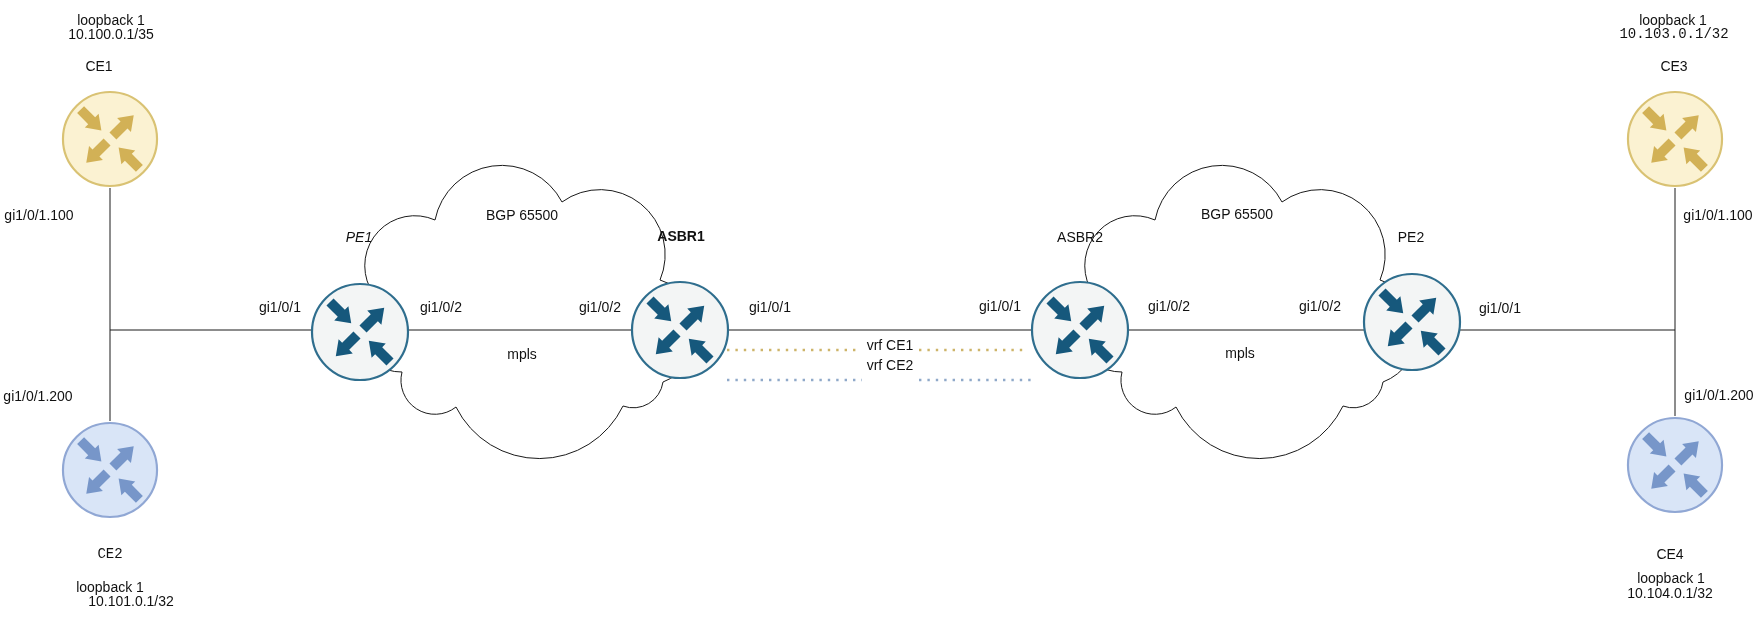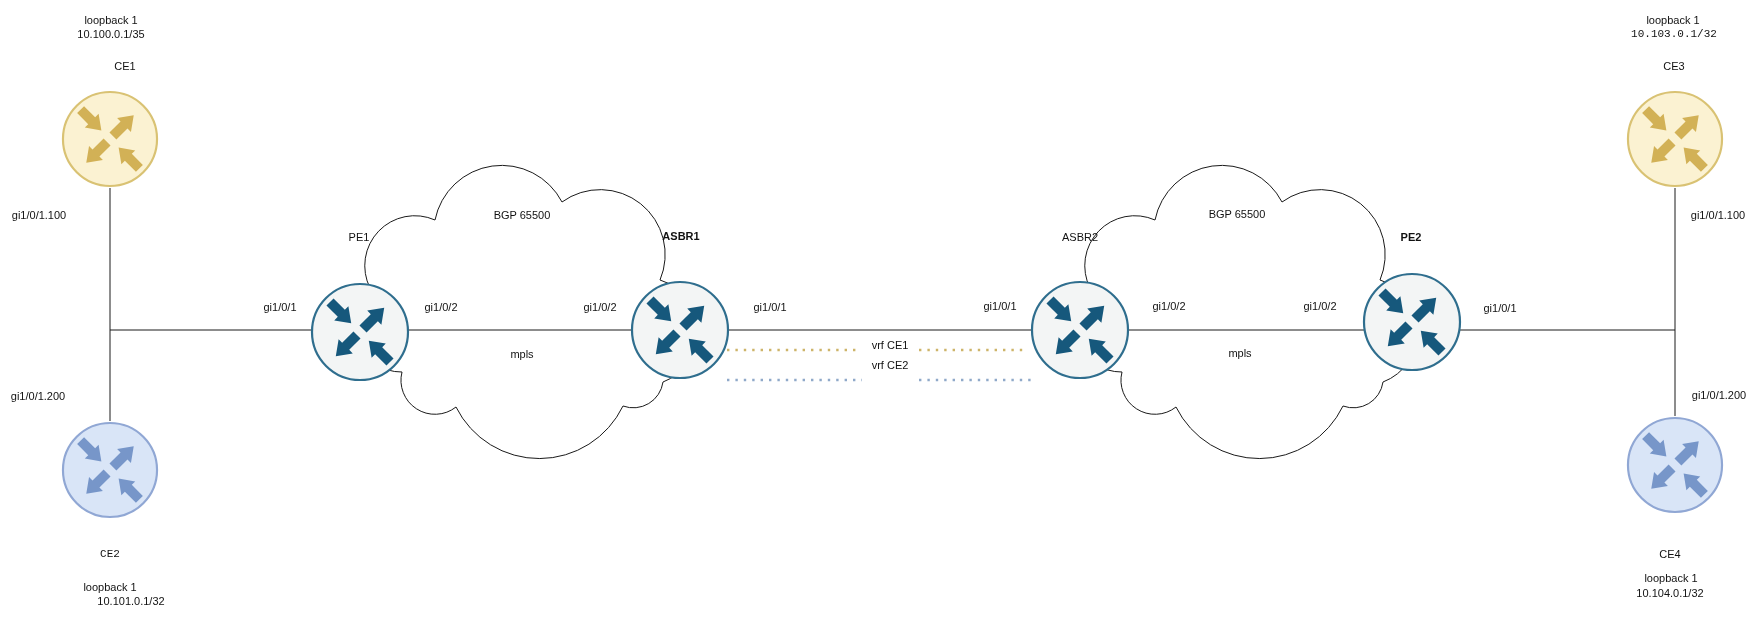--- a/index.html
+++ b/index.html
@@ -7,21 +7,21 @@
     position:relative;
     width:1761px; height:621px;
     background:#ffffff;
     font-family:"Liberation Sans", sans-serif;
     overflow:hidden;
   }
   #wires { position:absolute; left:0; top:0; }
   .lbl {
     position:absolute;
     transform:translate(-50%,-50%);
-    font-size:11px;
+    font-size:14px;
     line-height:14px;
     color:#111111;
     white-space:nowrap;
     text-align:center;
   }
   .router-yellow { --rf:var(--ce-yellow-fill); --rs:var(--ce-yellow-stroke); --ra:var(--ce-yellow-arrow); }
   .router-blue   { --rf:var(--ce-blue-fill);   --rs:var(--ce-blue-stroke);   --ra:var(--ce-blue-arrow); }
   .router-core   { --rf:var(--core-fill);      --rs:var(--core-stroke);      --ra:var(--core-arrow); }
   .cloud { fill:#ffffff; stroke:var(--line-color); stroke-width:1; }
   .link  { stroke:var(--line-color); stroke-width:1; fill:none; }
@@ -67,47 +67,47 @@
     <use href="#router-icon" class="router-core" x="310" y="282" width="100" height="100"></use>
     <use href="#router-icon" class="router-core" x="630" y="280" width="100" height="100"></use>
     <use href="#router-icon" class="router-core" x="1030" y="280" width="100" height="100"></use>
     <use href="#router-icon" class="router-core" x="1362" y="272" width="100" height="100"></use>
     <use href="#router-icon" class="router-yellow" x="1626" y="90" width="98" height="98"></use>
     <use href="#router-icon" class="router-blue" x="1626" y="416" width="98" height="98"></use>
   </svg>
 
   <div class="lbl" style="left:111px; top:20px;">loopback 1</div>
   <div class="lbl" style="left:111px; top:34px;">10.100.0.1/35</div>
-  <div class="lbl" style="left:99px;  top:66px;margin-left:26px;">CE1</div>
+  <div class="lbl" style="left:99px;  top:66px;">CE1</div>
   <div class="lbl" style="left:39px;  top:215px;">gi1/0/1.100</div>
 
   <div class="lbl" style="left:38px;  top:396px;">gi1/0/1.200</div>
   <div class="lbl" style="left:110px; top:554px;font-family:Liberation Mono, monospace;">CE2</div>
   <div class="lbl" style="left:110px; top:587px;">loopback 1</div>
   <div class="lbl" style="left:111px; top:601px;margin-left:20px;">10.101.0.1/32</div>
 
   <div class="lbl" style="left:280px; top:307px;">gi1/0/1</div>
-  <div class="lbl" style="left:359px; top:237px;">PE1</div>
+  <div class="lbl" style="left:359px; top:237px;font-style:italic;">PE1</div>
   <div class="lbl" style="left:441px; top:307px;">gi1/0/2</div>
   <div class="lbl" style="left:522px; top:215px;">BGP 65500</div>
   <div class="lbl" style="left:522px; top:354px;">mpls</div>
   <div class="lbl" style="left:600px; top:307px;">gi1/0/2</div>
   <div class="lbl" style="left:681px; top:236px;font-weight:bold;">ASBR1</div>
   <div class="lbl" style="left:770px; top:307px;">gi1/0/1</div>
 
   <div class="lbl" style="left:890px; top:345px;">vrf CE1</div>
   <div class="lbl" style="left:890px; top:365px;">vrf CE2</div>
 
   <div class="lbl" style="left:1000px; top:306px;">gi1/0/1</div>
   <div class="lbl" style="left:1080px; top:237px;">ASBR2</div>
   <div class="lbl" style="left:1169px; top:306px;">gi1/0/2</div>
   <div class="lbl" style="left:1237px; top:214px;">BGP 65500</div>
   <div class="lbl" style="left:1240px; top:353px;">mpls</div>
   <div class="lbl" style="left:1320px; top:306px;">gi1/0/2</div>
-  <div class="lbl" style="left:1411px; top:237px;font-weight:bold;">PE2</div>
+  <div class="lbl" style="left:1411px; top:237px;">PE2</div>
   <div class="lbl" style="left:1500px; top:308px;">gi1/0/1</div>
 
   <div class="lbl" style="left:1673px; top:20px;">loopback 1</div>
   <div class="lbl" style="left:1674px; top:34px;font-family:Liberation Mono, monospace;">10.103.0.1/32</div>
   <div class="lbl" style="left:1674px; top:66px;">CE3</div>
   <div class="lbl" style="left:1718px; top:215px;">gi1/0/1.100</div>
 
   <div class="lbl" style="left:1719px; top:395px;">gi1/0/1.200</div>
   <div class="lbl" style="left:1670px; top:554px;">CE4</div>
   <div class="lbl" style="left:1671px; top:578px;">loopback 1</div>

